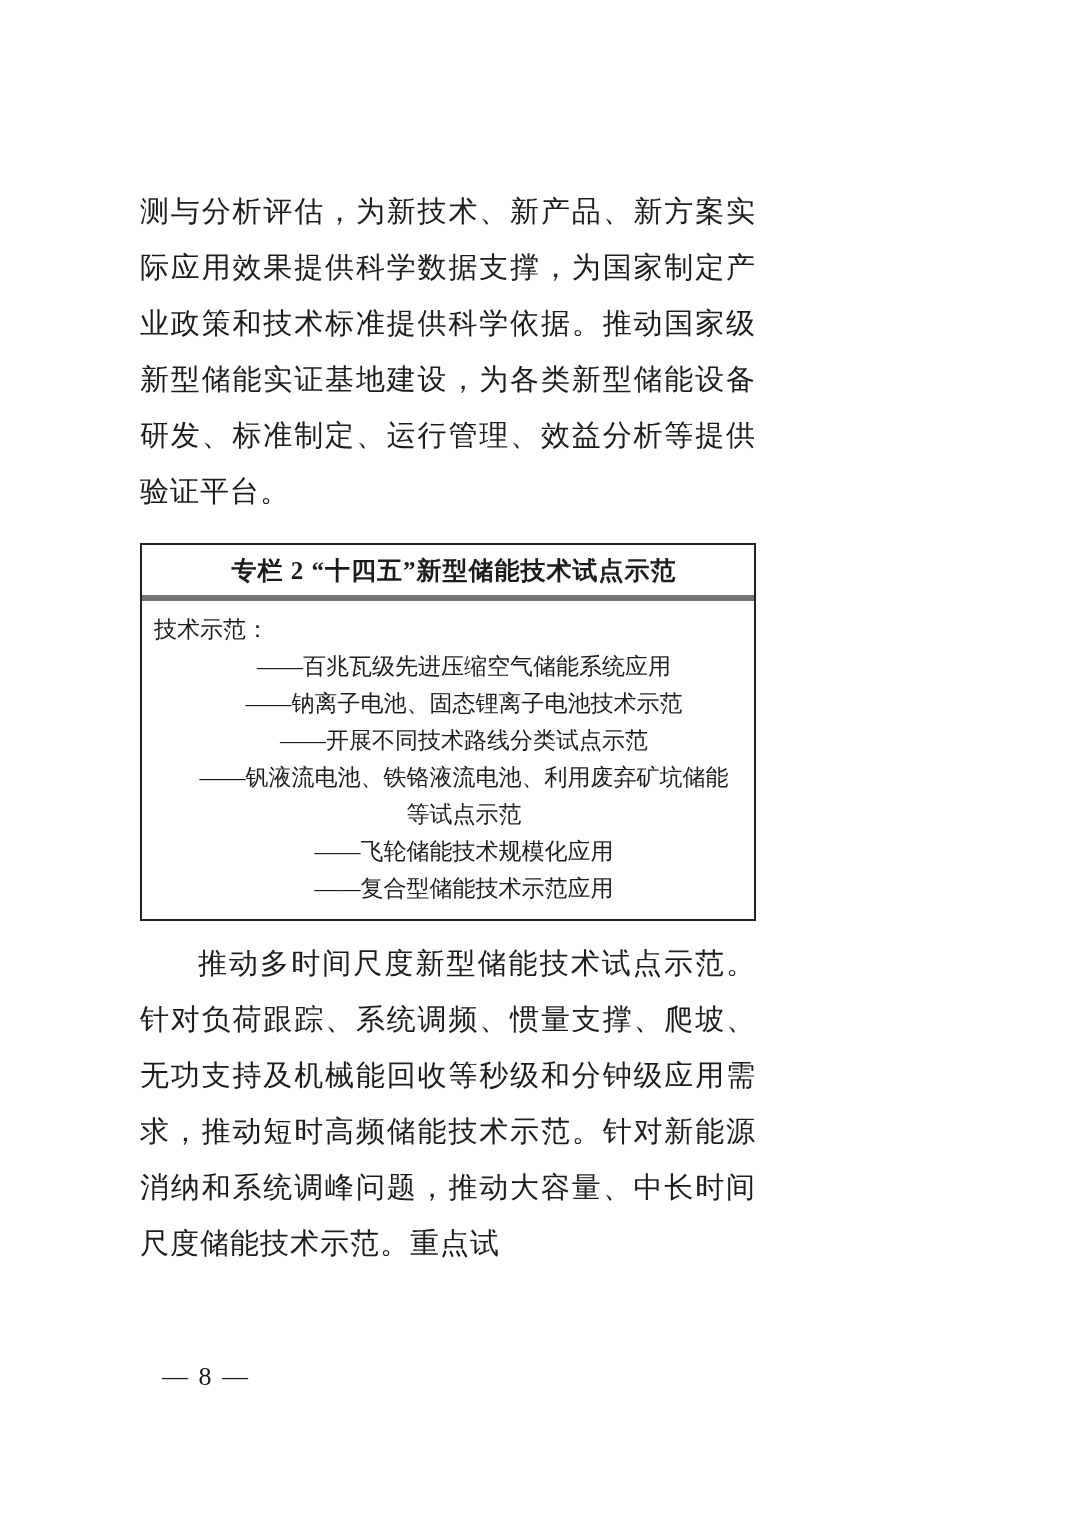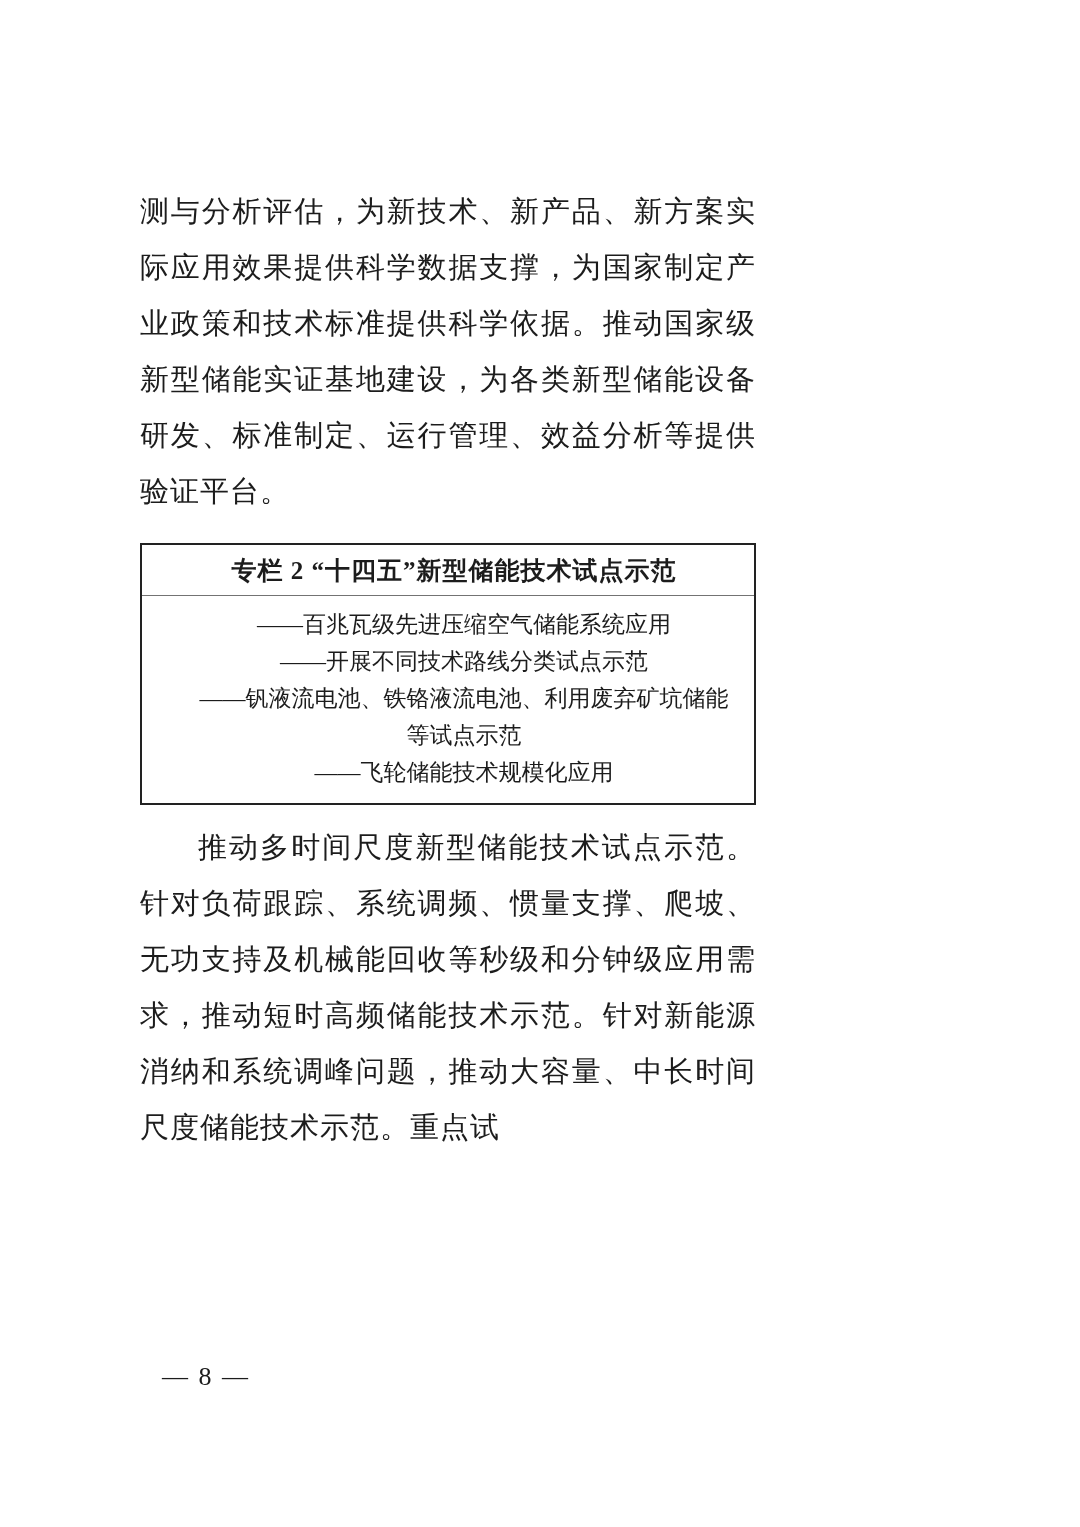--- a/index.html
+++ b/index.html
@@ -30,21 +30,21 @@
   }
   .column-box {
     border: 2px solid #222222;
     margin: 24px 0 14px 0;
   }
   .column-box-title {
     text-align: center;
     font-size: 25px;
     font-weight: bold;
     padding: 9px 10px 8px 22px;
-    border-bottom: 1px solid #737373;
+    border-bottom: 6px solid #737373;
     letter-spacing: 1px;
   }
   .column-box-content {
     padding: 10px 18px 12px 10px;
     font-size: 23px;
     line-height: 37px;
   }
   .column-box-subtitle {
     padding-left: 2px;
   }
@@ -63,24 +63,27 @@
 </head>
 <body>
 
 <div class="page">
 
   <p class="body-para">测与分析评估，为新技术、新产品、新方案实际应用效果提供科学数据支撑，为国家制定产业政策和技术标准提供科学依据。推动国家级新型储能实证基地建设，为各类新型储能设备研发、标准制定、运行管理、效益分析等提供验证平台。</p>
 
   <div class="column-box">
     <div class="column-box-title">专栏 2  “十四五”新型储能技术试点示范</div>
     <div class="column-box-content">
+      <div class="column-box-subtitle">技术示范：</div>
       <div class="column-box-item">——百兆瓦级先进压缩空气储能系统应用</div>
+      <div class="column-box-item">——钠离子电池、固态锂离子电池技术示范</div>
       <div class="column-box-item">——开展不同技术路线分类试点示范</div>
       <div class="column-box-item">——钒液流电池、铁铬液流电池、利用废弃矿坑储能等试点示范</div>
       <div class="column-box-item">——飞轮储能技术规模化应用</div>
+      <div class="column-box-item">——复合型储能技术示范应用</div>
     </div>
   </div>
 
 
   <p class="body-para indent">推动多时间尺度新型储能技术试点示范。针对负荷跟踪、系统调频、惯量支撑、爬坡、无功支持及机械能回收等秒级和分钟级应用需求，推动短时高频储能技术示范。针对新能源消纳和系统调峰问题，推动大容量、中长时间尺度储能技术示范。重点试</p>
 
   <div class="page-number">— 8 —</div>
 
 </div>
 

